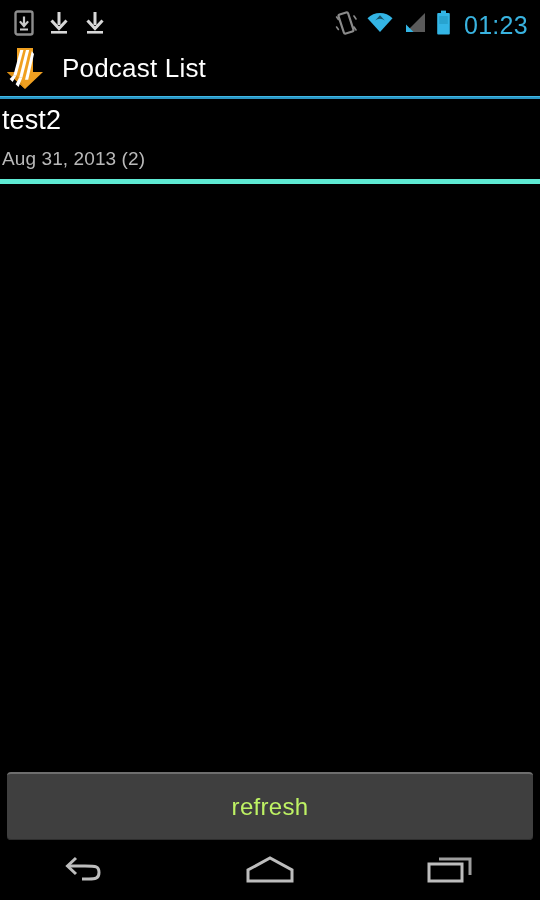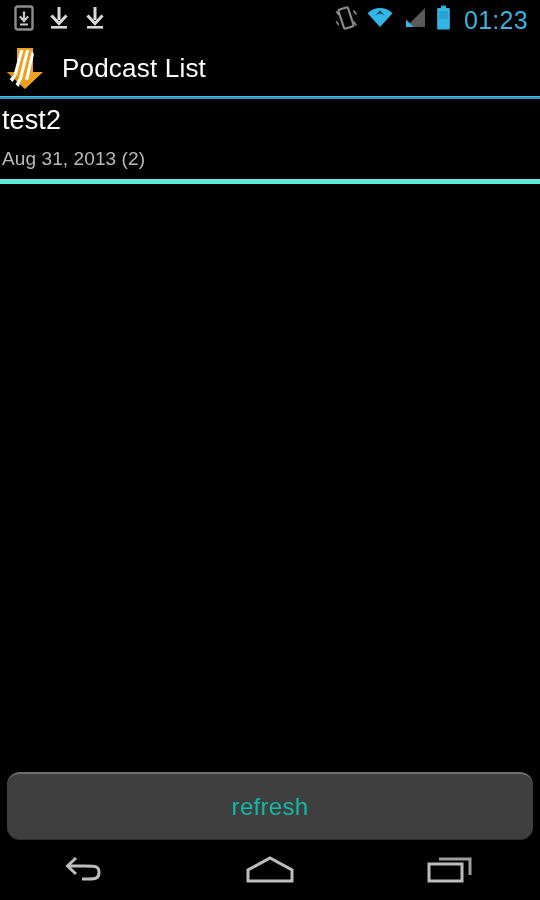--- a/index.html
+++ b/index.html
@@ -20,21 +20,21 @@
     display: flex;
     flex-direction: column;
   }
 
   
   #status-bar {
     height: 40px;
     flex: 0 0 40px;
     background: #000000;
     display: flex;
-    align-items: center;
+    align-items: flex-end;
     justify-content: space-between;
     padding: 0 12px 0 14px;
   }
   .status-left {
     display: flex;
     align-items: center;
     gap: 14px;
   }
   .status-right {
     display: flex;
@@ -109,22 +109,22 @@
     gap: 10px;
     padding: 0 7px;
     align-items: stretch;
     background: #000000;
   }
   .action-button {
     flex: 1 1 50%;
     background: #3f3f3f;
     border: none;
     border-top: 2px solid #6e6e6e;
-    border-radius: 13px;
-    color: #14b8a6;
+    border-radius: 4px;
+    color: #bef264;
     font-size: 24px;
     font-family: "Liberation Sans", sans-serif;
     display: flex;
     align-items: center;
     justify-content: center;
     letter-spacing: 0.3px;
     box-shadow: inset 0 -1px 0 #2e2e2e;
   }
 
   

